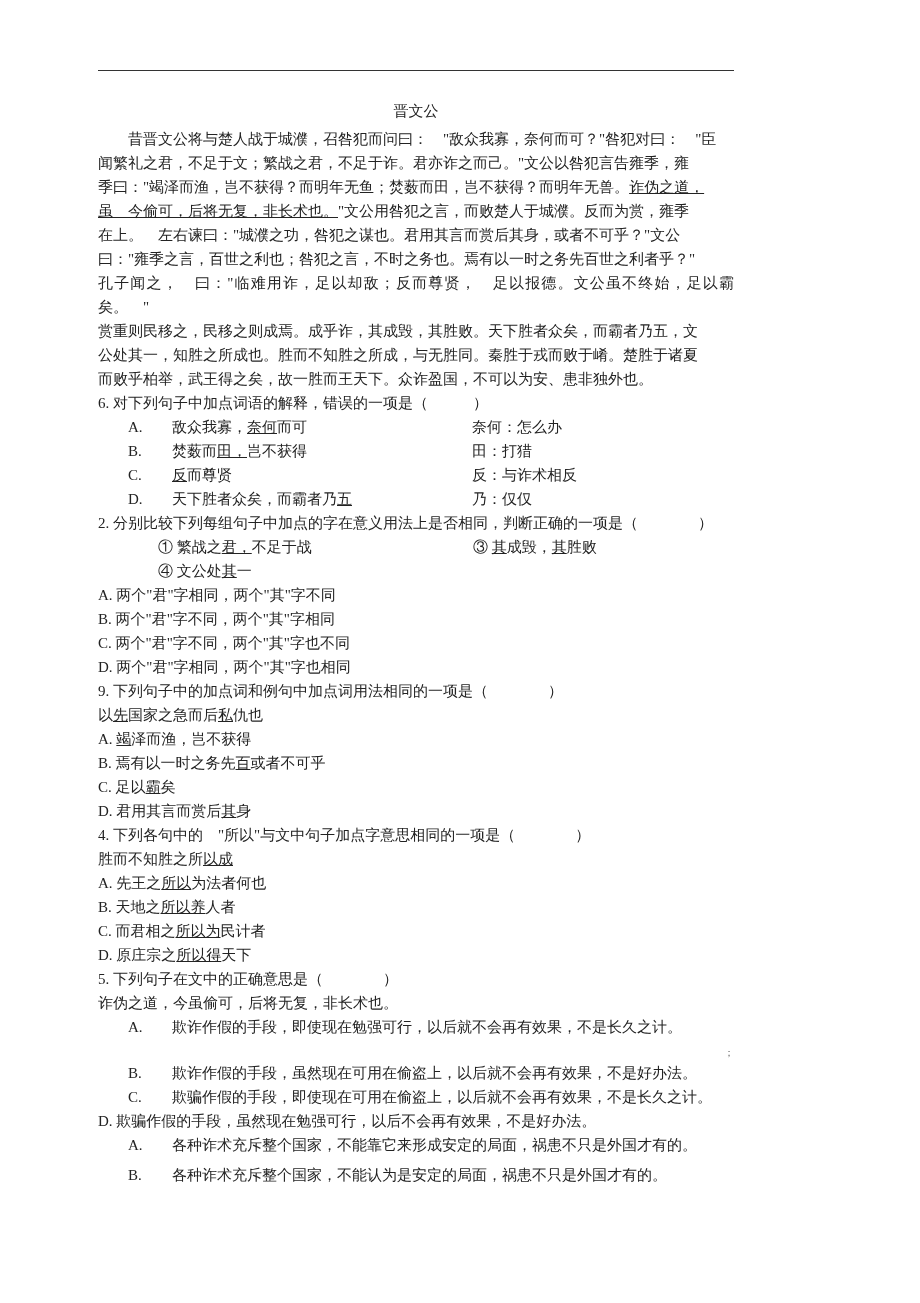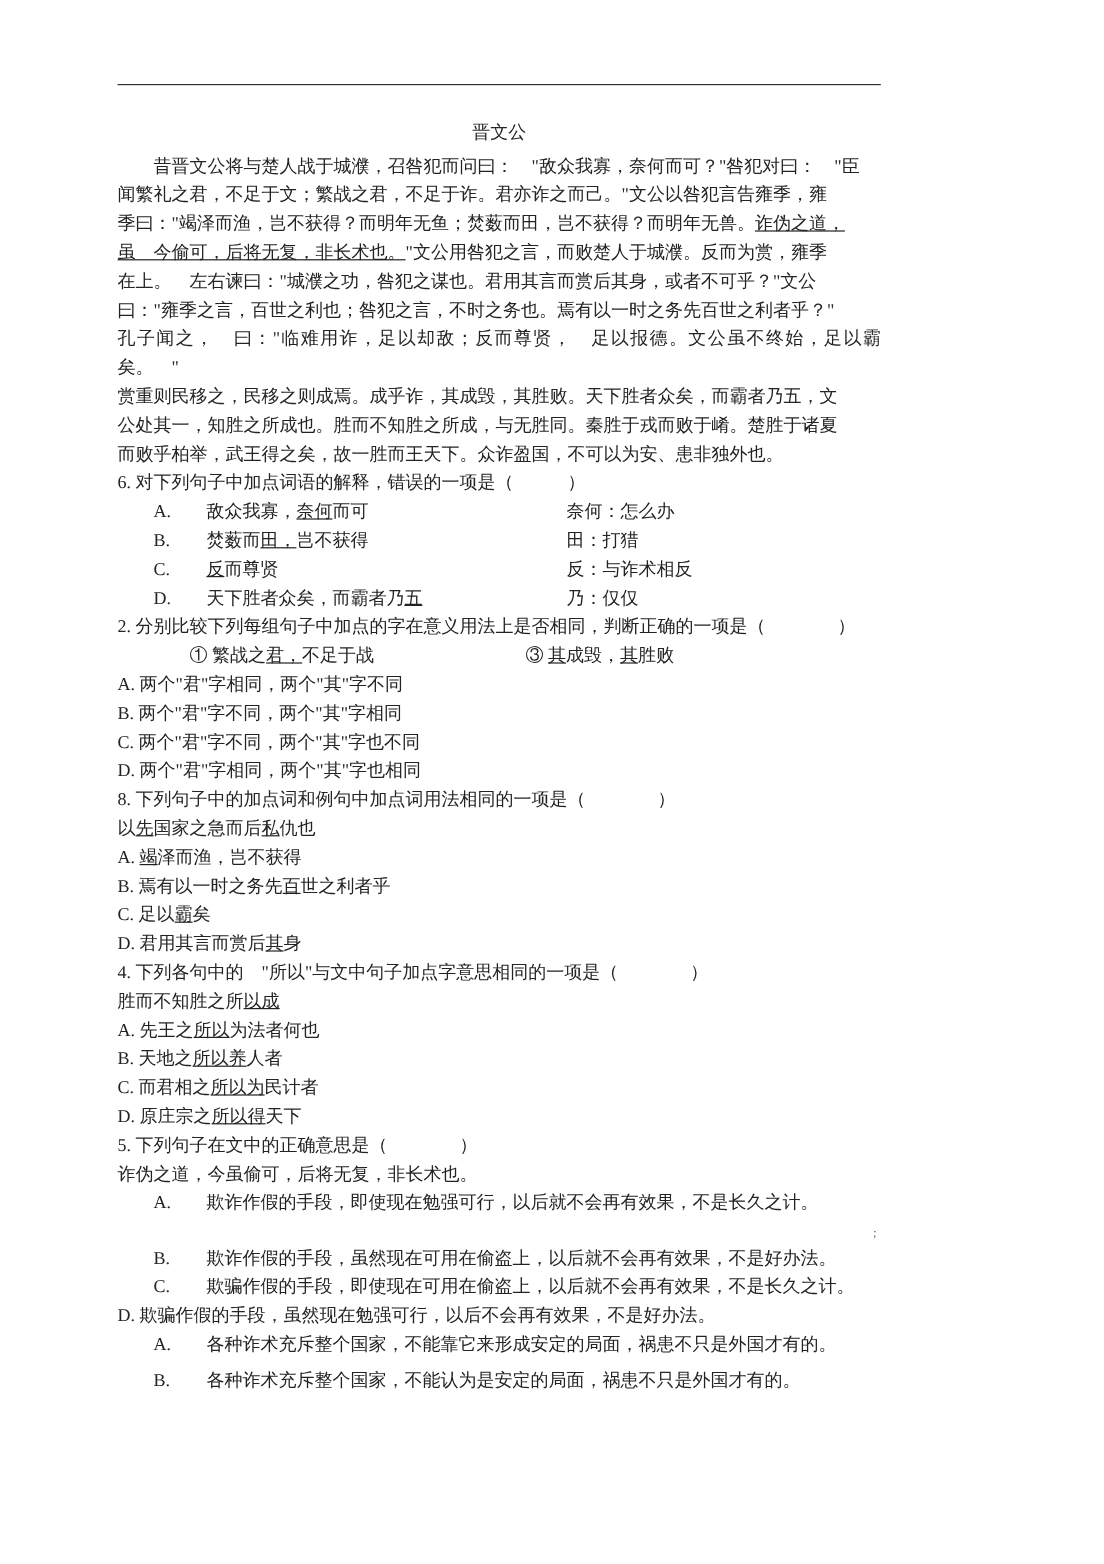--- a/index.html
+++ b/index.html
@@ -43,20 +43,21 @@
   }
   .opt-col .cell {
     box-sizing: border-box;
   }
   .opt-col .c1 { width: 44px; }
   .opt-col .c2 { width: 300px; }
   .opt-col .c3 { flex: 1; }
   .opt-sub {
     padding-left: 4em;
     display: flex;
+    gap: 35px;
   }
   .opt-sub .sc1 { width: 280px; }
   .opt-sub .sc2 { flex: 1; }
   .small-right {
     float: right;
     font-size: 10px;
     color: #666;
     margin-top: 6px;
   }
 </style>
@@ -118,35 +119,38 @@
   <p class="q">2.  分别比较下列每组句子中加点的字在意义用法上是否相同，判断正确的一项是（　　　　）</p>
   <div class="opt-sub">
     <div class="sc1">
       <span>① 繁战之</span><span class="u">君，</span><span>不足于战</span>
     </div>
     <div class="sc2">
       <span>③ </span><span class="u">其</span><span>成毁，</span><span class="u">其</span><span>胜败</span>
     </div>
   </div>
   <div class="opt-sub">
+    <div class="sc2">
+      <span>④ 文公处</span><span class="u">其</span><span>一</span>
+    </div>
   </div>
   <p class="opt-line">A. 两个"君"字相同，两个"其"字不同</p>
   <p class="opt-line">B. 两个"君"字不同，两个"其"字相同</p>
   <p class="opt-line">C. 两个"君"字不同，两个"其"字也不同</p>
   <p class="opt-line">D. 两个"君"字相同，两个"其"字也相同</p>
 
-  <p class="q">8.  下列句子中的加点词和例句中加点词用法相同的一项是（　　　　）</p>
+  <p class="q">9.  下列句子中的加点词和例句中加点词用法相同的一项是（　　　　）</p>
   <p class="opt-line">
     <span>以</span><span class="u">先</span><span>国家之急而后</span><span class="u">私</span><span>仇也</span>
   </p>
   <p class="opt-line">
     <span>A. </span><span class="u">竭</span><span>泽而渔，岂不获得</span>
   </p>
   <p class="opt-line">
-    <span>B. 焉有以一时之务先</span><span class="u">百</span><span>世之利者乎</span>
+    <span>B. 焉有以一时之务先</span><span class="u">百</span><span>或者不可乎</span>
   </p>
   <p class="opt-line">
     <span>C. 足以</span><span class="u">霸</span><span>矣</span>
   </p>
   <p class="opt-line">
     <span>D. 君用其言而赏后</span><span class="u">其</span><span>身</span>
   </p>
 
   <p class="q">4.  下列各句中的　"所以"与文中句子加点字意思相同的一项是（　　　　）</p>
   <p class="opt-line">

